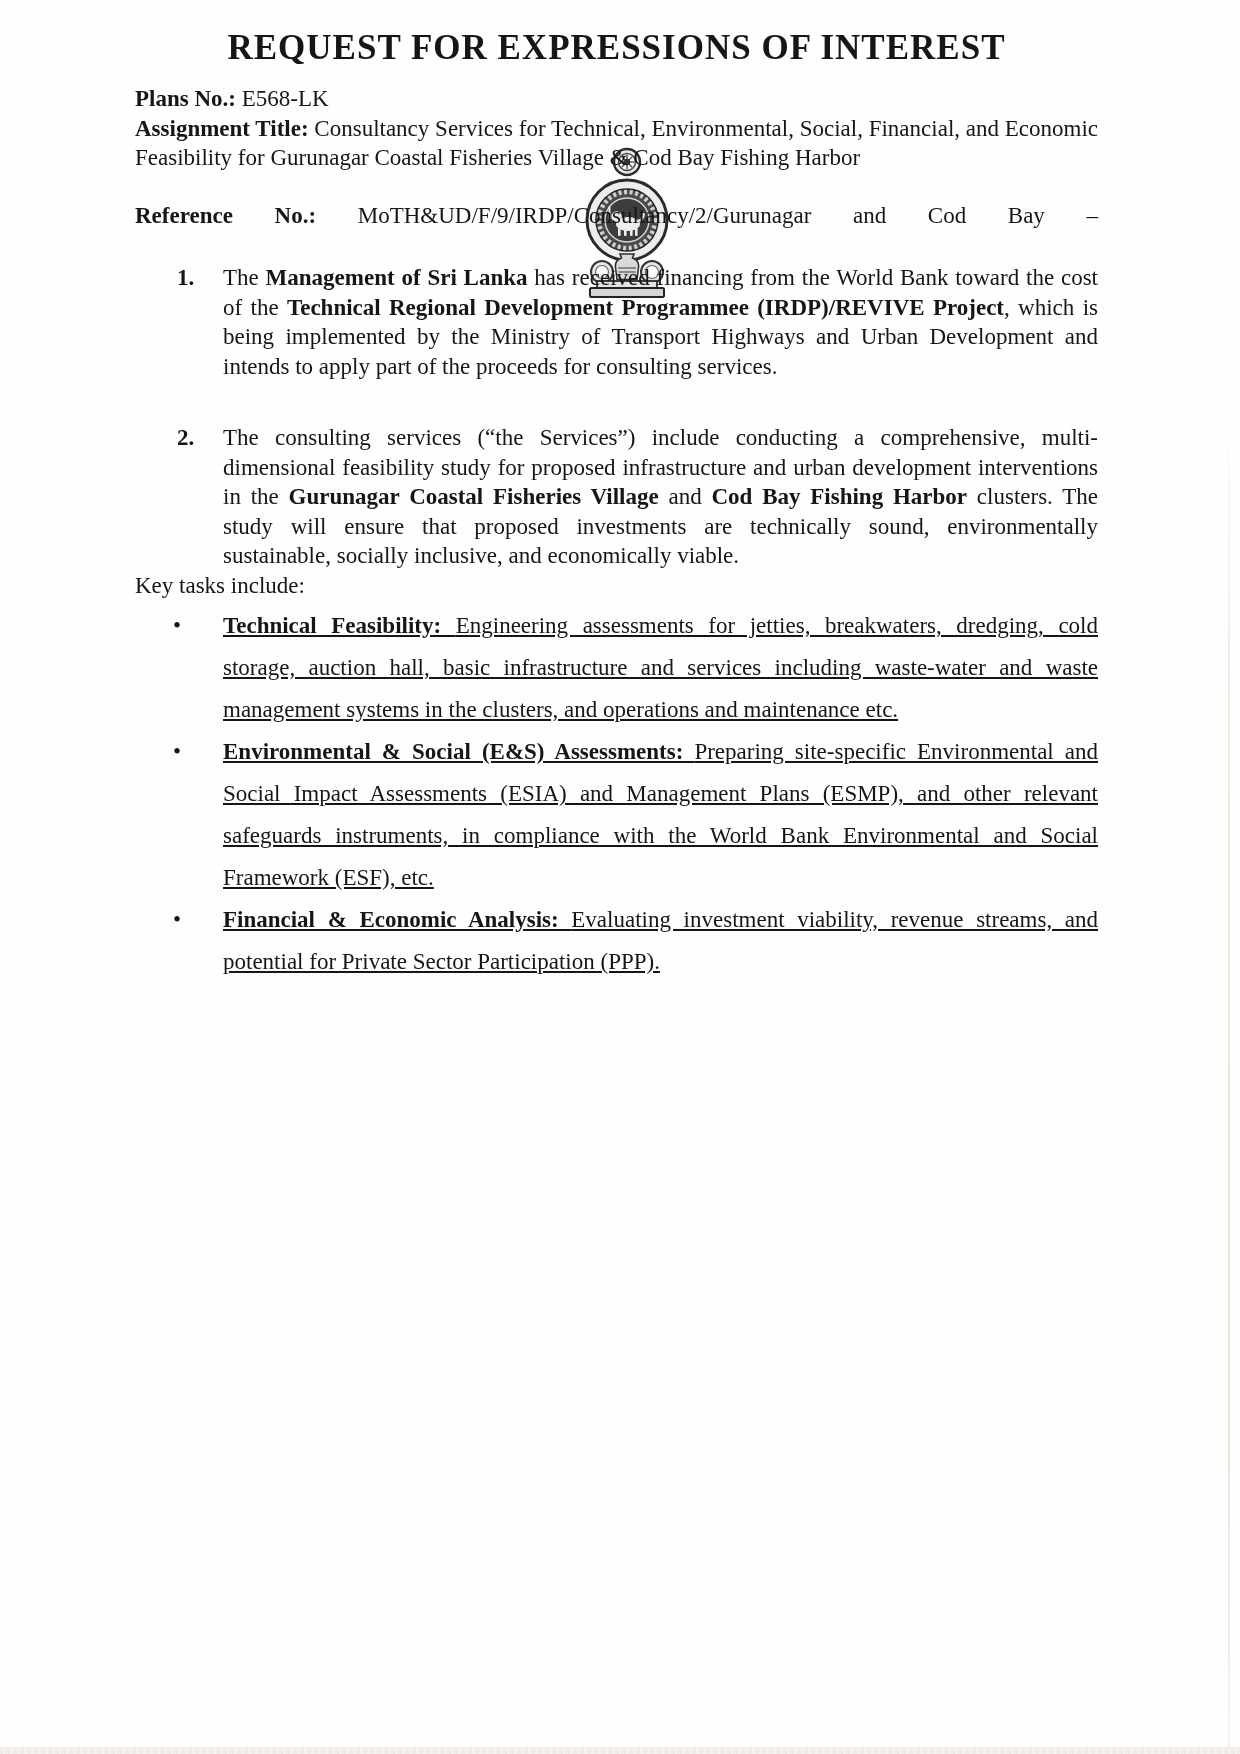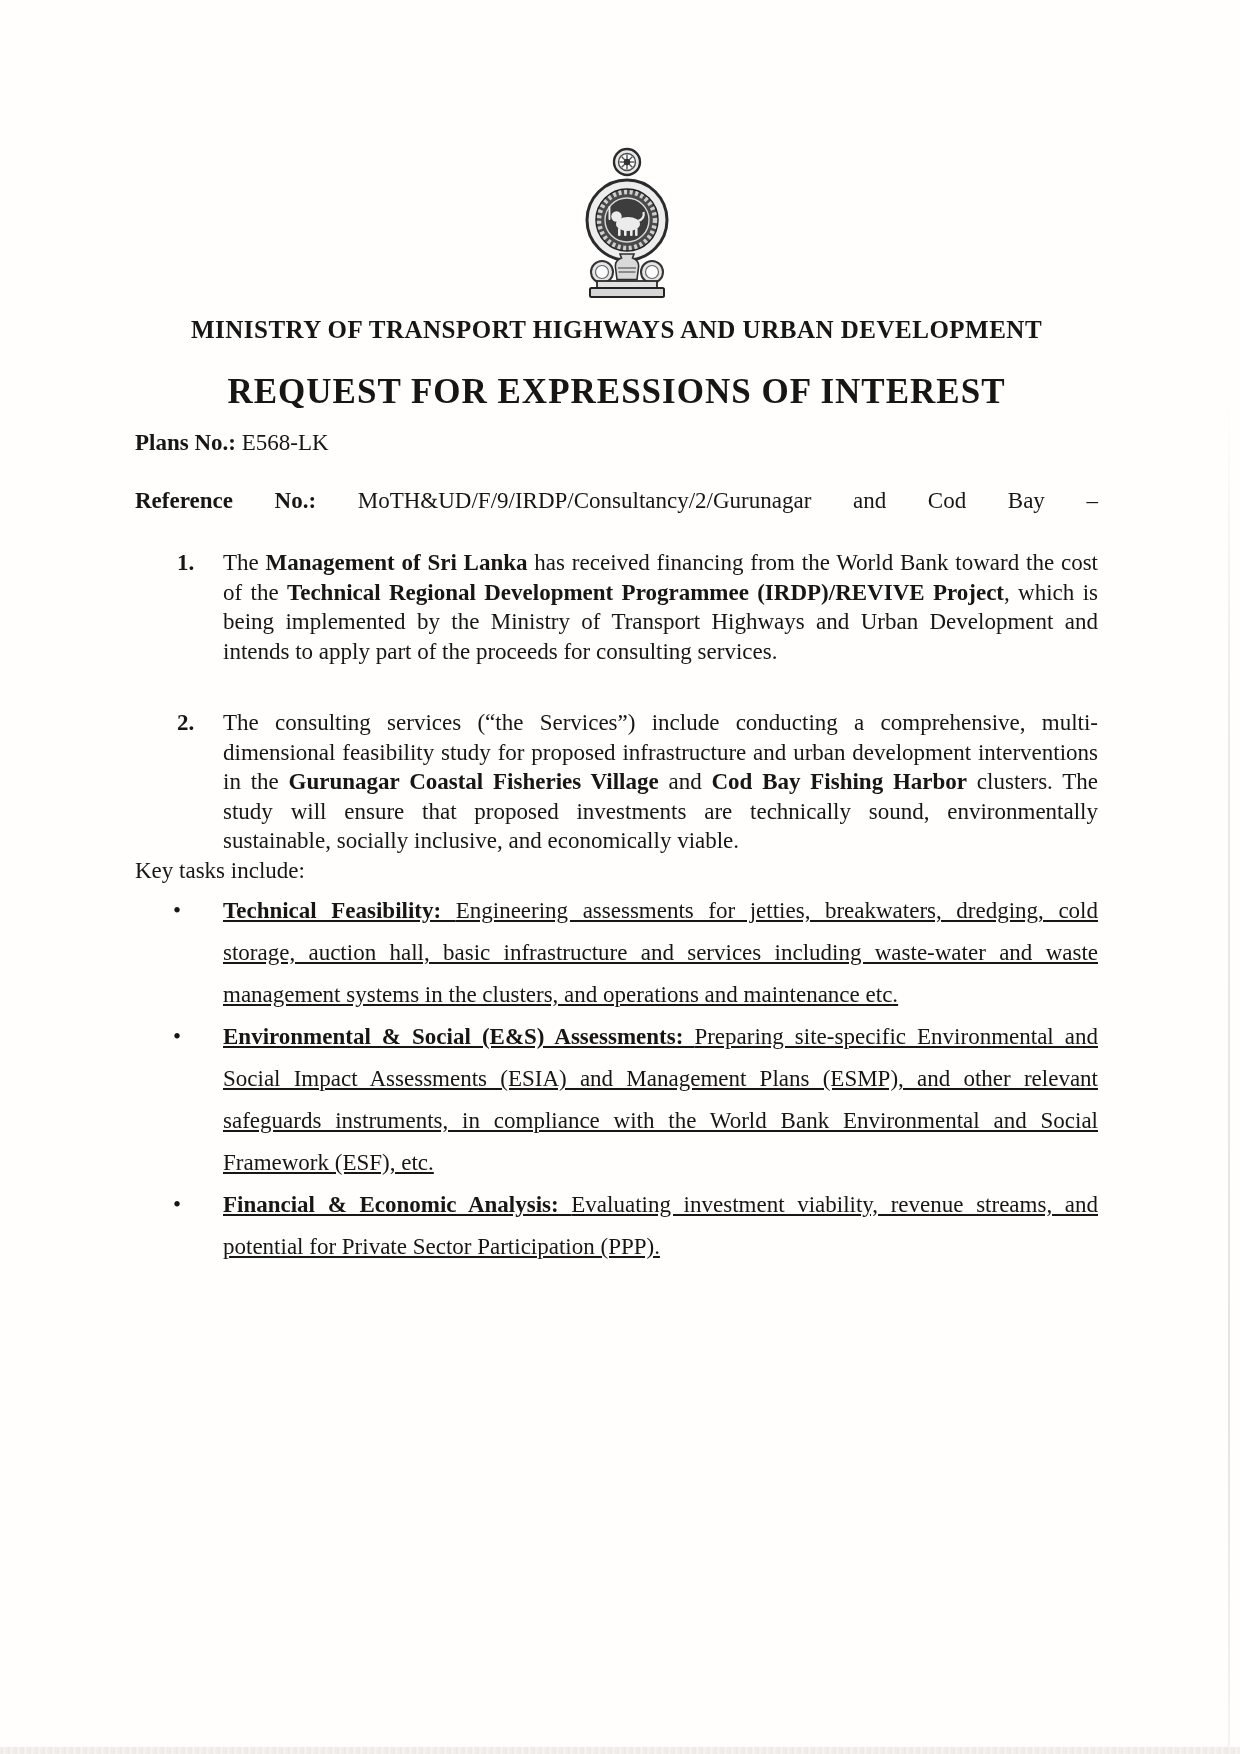--- a/index.html
+++ b/index.html
@@ -98,27 +98,27 @@
         <line x1="41" y1="122" x2="59" y2="122" stroke="#555" stroke-width="1.2"></line>
         <line x1="41.5" y1="126" x2="58.5" y2="126" stroke="#555" stroke-width="1.2"></line>
         <rect x="20" y="135" width="60" height="7" fill="#e2e2e2" stroke="#2b2b2b" stroke-width="1.8"></rect>
         <rect x="13" y="142" width="74" height="9" rx="1.5" fill="#d6d6d6" stroke="#222" stroke-width="2"></rect>
       </g>
     </svg>
   </div>
 
   <div class="content">
 
-    <div class="ministry">MINISTRY OF TRANSPORT HIGHWAYS AND URBAN DEVELOPMENT</div>
 
     <div class="title">REQUEST FOR EXPRESSIONS OF INTEREST</div>
 
 
     <p class="field mt-grant"><b>Plans No.: </b><span>E568-LK</span></p>
 
+    <p class="field justify mt-assign"><b>Assignment Title: </b><span>Consultancy Services for Technical, Environmental, Social, Financial, and Economic Feasibility for Gurunagar Coastal Fisheries Village &amp; Cod Bay Fishing Harbor</span></p>
 
     <div class="ref mt-ref">
       <p class="ref-line1">
         <b>Reference No.:</b>
         <span>MoTH&amp;UD/F/9/IRDP/Consultancy/2/Gurunagar and Cod Bay –</span>
       </p>
     </div>
 
 
     <div class="num-item mt-p1">

